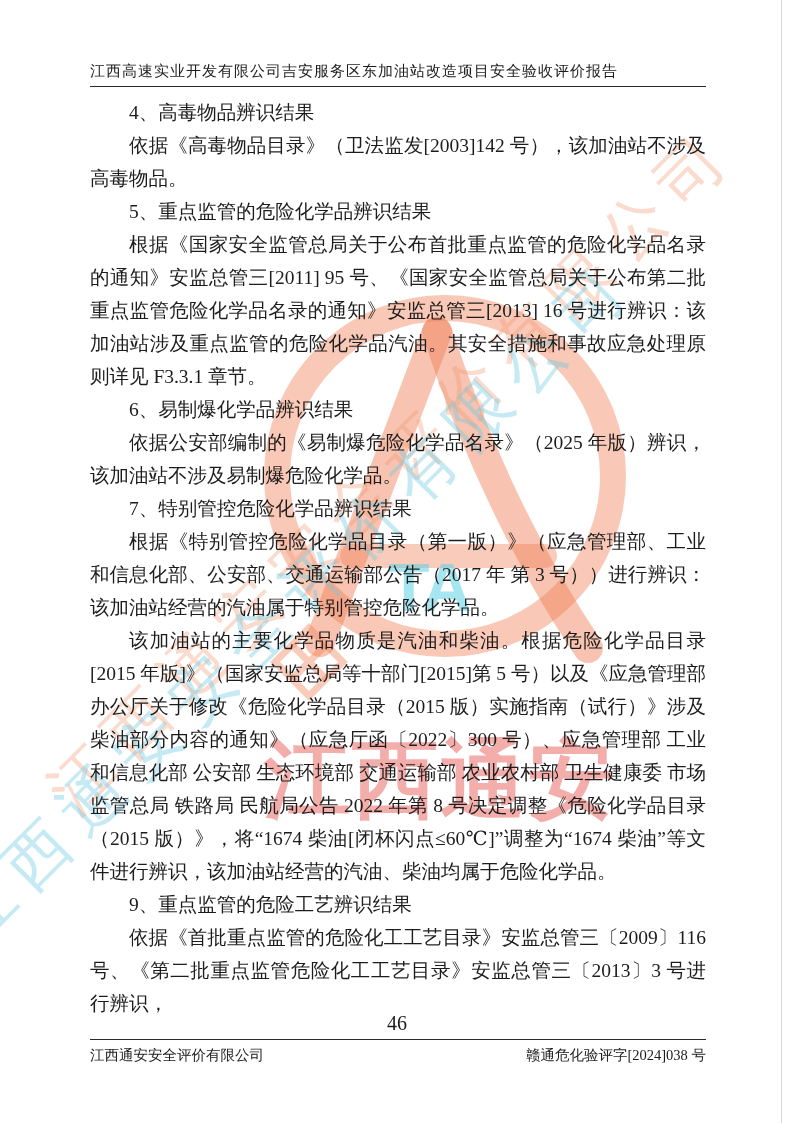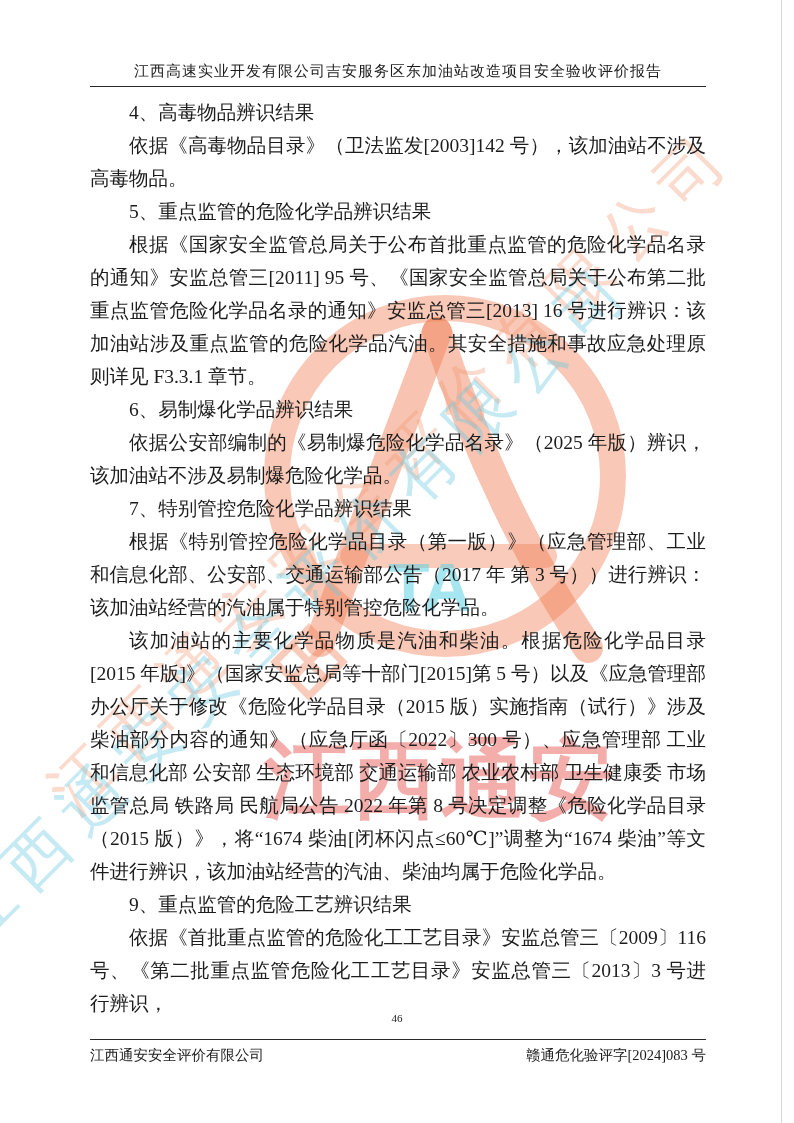--- a/index.html
+++ b/index.html
@@ -38,35 +38,35 @@
     font-size:68px;font-weight:bold;letter-spacing:-2px;
     color:rgba(92,209,229,0.55);
     font-family:"Liberation Sans","DejaVu Sans",sans-serif;
   }
   
   .doc-layer{position:relative;z-index:1;}
   .header{
     margin:0 88px 0 90px;
     padding-top:62px;padding-bottom:5px;
     border-bottom:1.5px solid #2a2a2a;
-    text-align:center;
+    text-align:left;
     font-size:15px;
     letter-spacing:1px;
   }
   .content{
     margin:9px 88px 8px 90px;
     font-size:19.5px;
     line-height:33px;
     text-align:justify;
     text-justify:inter-ideograph;
   }
   .content p{margin:0;text-indent:2em;}
   .page-number{
     position:absolute;left:0;top:1012px;width:100%;
-    text-align:center;font-size:11px;z-index:1;
+    text-align:center;font-size:20px;z-index:1;
   }
   .footer{
     position:absolute;left:90px;right:88px;top:1039px;
     border-top:1.5px solid #2a2a2a;
     padding-top:6px;
     display:flex;justify-content:space-between;
     font-size:14.5px;z-index:1;
   }
 </style>
 </head>
@@ -111,17 +111,17 @@
       <p>该加油站的主要化学品物质是汽油和柴油。根据危险化学品目录[2015 年版]》（国家安监总局等十部门[2015]第 5 号）以及《应急管理部办公厅关于修改《危险化学品目录（2015 版）实施指南（试行）》涉及柴油部分内容的通知》（应急厅函〔2022〕300 号）、应急管理部 工业和信息化部 公安部 生态环境部 交通运输部 农业农村部 卫生健康委 市场监管总局 铁路局 民航局公告 2022 年第 8 号决定调整《危险化学品目录（2015 版）》，将“1674 柴油[闭杯闪点≤60℃]”调整为“1674 柴油”等文件进行辨识，该加油站经营的汽油、柴油均属于危险化学品。</p>
       <p>9、重点监管的危险工艺辨识结果</p>
       <p>依据《首批重点监管的危险化工工艺目录》安监总管三〔2009〕116 号、《第二批重点监管危险化工工艺目录》安监总管三〔2013〕3 号进行辨识，</p>
     </div>
   </div>
 
   <div class="page-number">46</div>
 
   <div class="footer">
     <span>江西通安安全评价有限公司</span>
-    <span>赣通危化验评字[2024]083 号</span>
+    <span>赣通危化验评字[2024]038 号</span>
   </div>
 
   <div class="scan-edge"></div>
 </div>
 
 </body></html>

